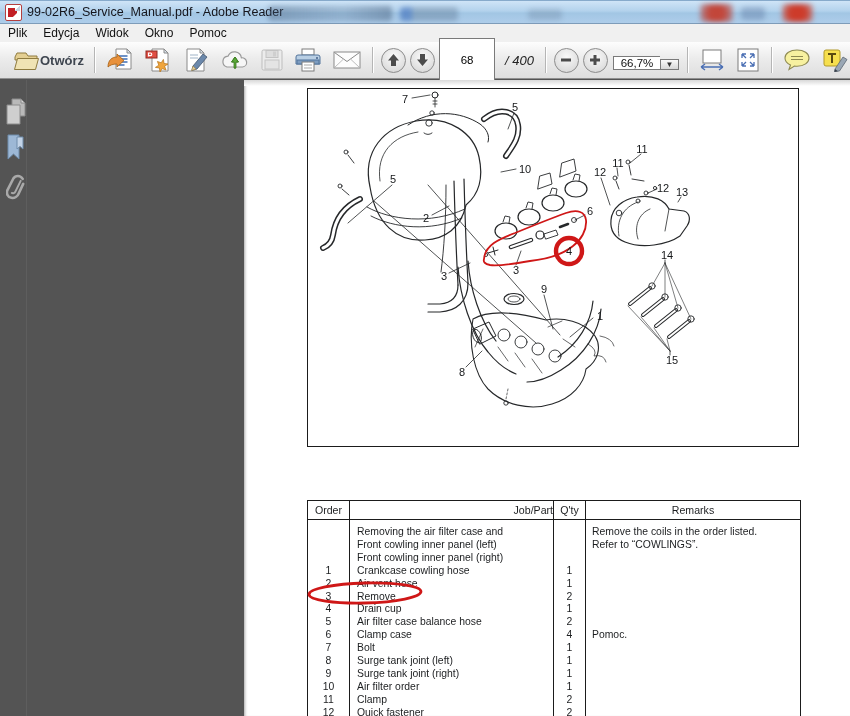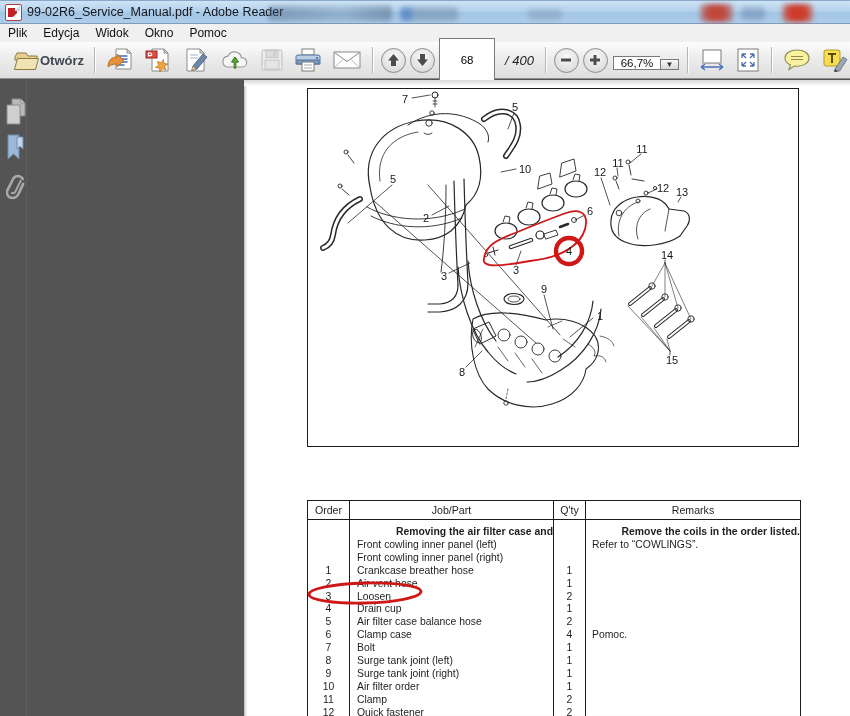--- a/index.html
+++ b/index.html
@@ -64,21 +64,21 @@
   .parts-table th,.parts-table td{border-left:1px solid #1b1b1b;padding:0;overflow:hidden;white-space:nowrap;}
   .parts-table th:first-child,.parts-table td:first-child{border-left:none;}
   .parts-table{border:1px solid #1b1b1b;margin-top:36px;}
   .parts-table thead th{height:18px;font-weight:normal;text-align:center;border-bottom:1px solid #1b1b1b;font-size:10.6px;}
   .parts-table tbody td{height:12.9px;line-height:12.9px;}
   .parts-table tbody tr:first-child td{padding-top:6px;}
   .col-order{width:41px;text-align:center;}
   .col-part{width:203px;text-align:left;padding-left:7px !important;}
   .col-qty{width:31px;text-align:center;}
   .col-remarks{width:214px;text-align:left;padding-left:6px !important;}
-  tr.bold td{font-weight:bold;text-align:right;}
+  tr.bold td{font-weight:normal;}
   .table-annot{position:absolute;left:52px;top:495px;pointer-events:none;}
 </style>
 </head>
 <body>
 
 <div class="window">
 
   <div class="titlebar">
     <div class="pdficon"></div>
     <div class="title-text">99-02R6_Service_Manual.pdf - Adobe Reader</div>
@@ -412,21 +412,21 @@
               <text x="359" y="166">14</text>
               <text x="364" y="271">15</text>
             </g>
         </svg>
       </div>
 
       <table class="parts-table">
         <thead>
           <tr>
             <th class="col-order">Order</th>
-            <th class="col-part" style="text-align:center;padding-left:0 !important">Job/Part</th>
+            <th class="col-part" style="text-align:right;padding-left:0 !important">Job/Part</th>
             <th class="col-qty">Q'ty</th>
             <th class="col-remarks" style="text-align:center;padding-left:0 !important">Remarks</th>
           </tr>
         </thead>
         <tbody>
             <tr class="bold">
               <td class="col-order"></td>
               <td class="col-part">Removing the air filter case and</td>
               <td class="col-qty"></td>
               <td class="col-remarks">Remove the coils in the order listed.</td>
@@ -438,33 +438,33 @@
               <td class="col-remarks">Refer to “COWLINGS”.</td>
             </tr>
             <tr>
               <td class="col-order"></td>
               <td class="col-part">Front cowling inner panel (right)</td>
               <td class="col-qty"></td>
               <td class="col-remarks"></td>
             </tr>
             <tr>
               <td class="col-order">1</td>
-              <td class="col-part">Crankcase breather hose</td>
+              <td class="col-part">Crankcase cowling hose</td>
               <td class="col-qty">1</td>
               <td class="col-remarks"></td>
             </tr>
             <tr>
               <td class="col-order">2</td>
               <td class="col-part">Air vent hose</td>
               <td class="col-qty">1</td>
               <td class="col-remarks"></td>
             </tr>
             <tr>
               <td class="col-order">3</td>
-              <td class="col-part">Loosen</td>
+              <td class="col-part">Remove</td>
               <td class="col-qty">2</td>
               <td class="col-remarks"></td>
             </tr>
             <tr>
               <td class="col-order">4</td>
               <td class="col-part">Drain cup</td>
               <td class="col-qty">1</td>
               <td class="col-remarks"></td>
             </tr>
             <tr>

